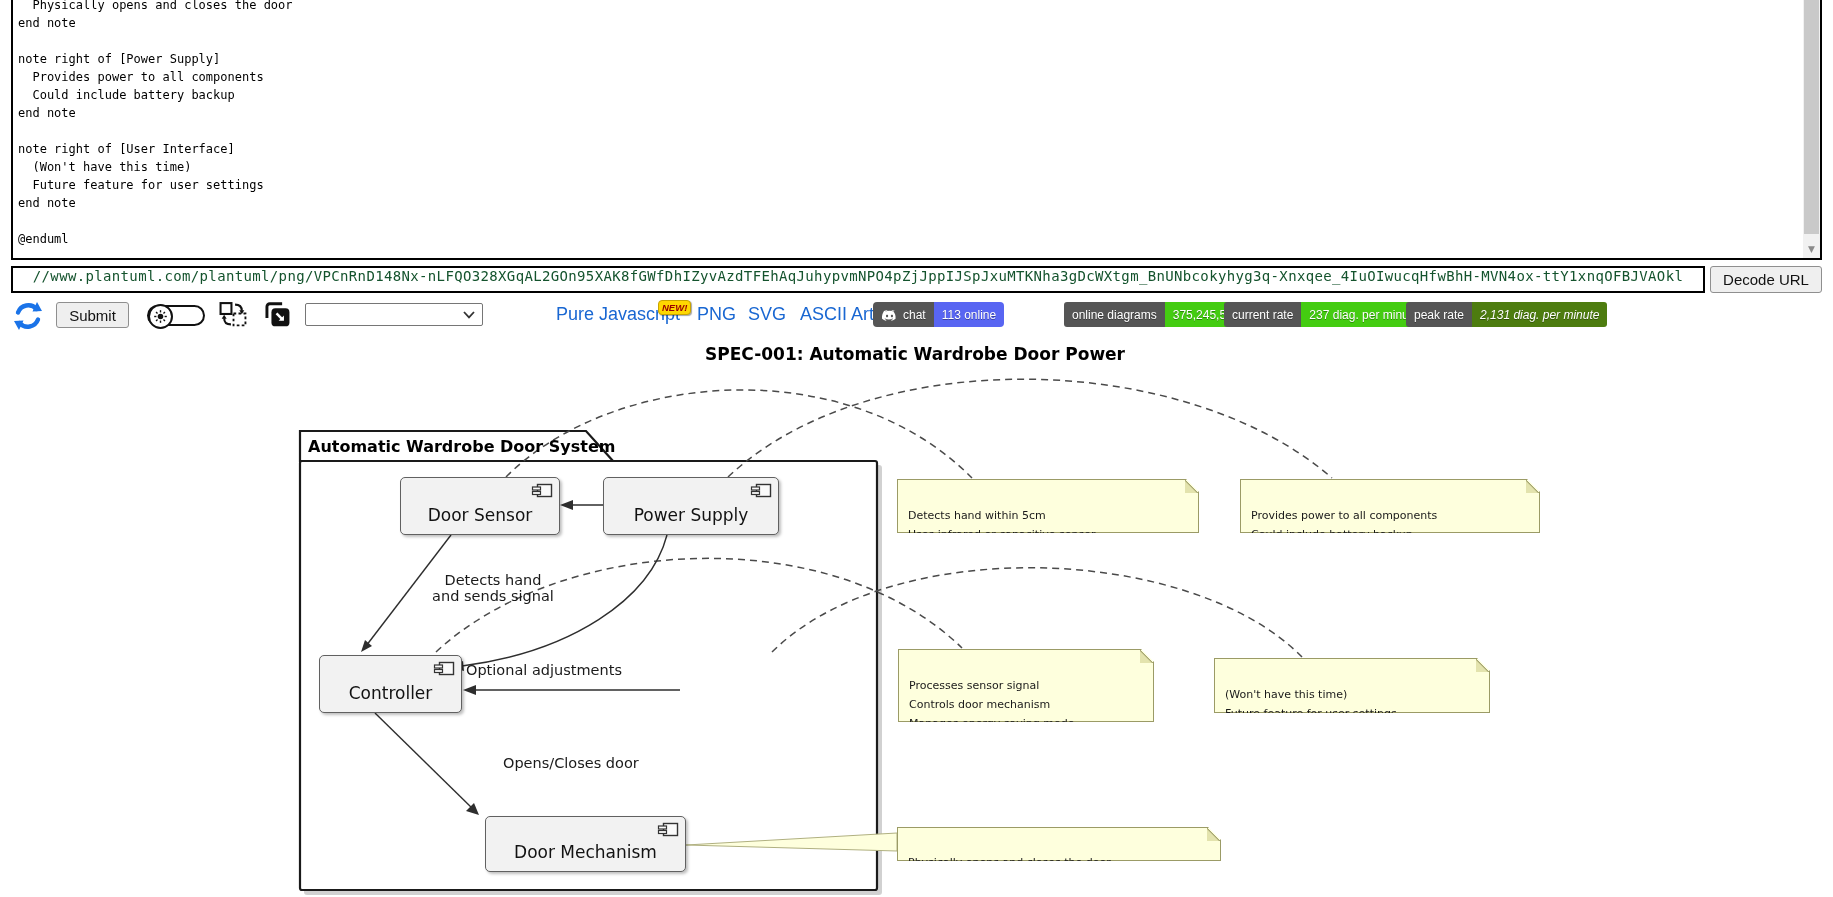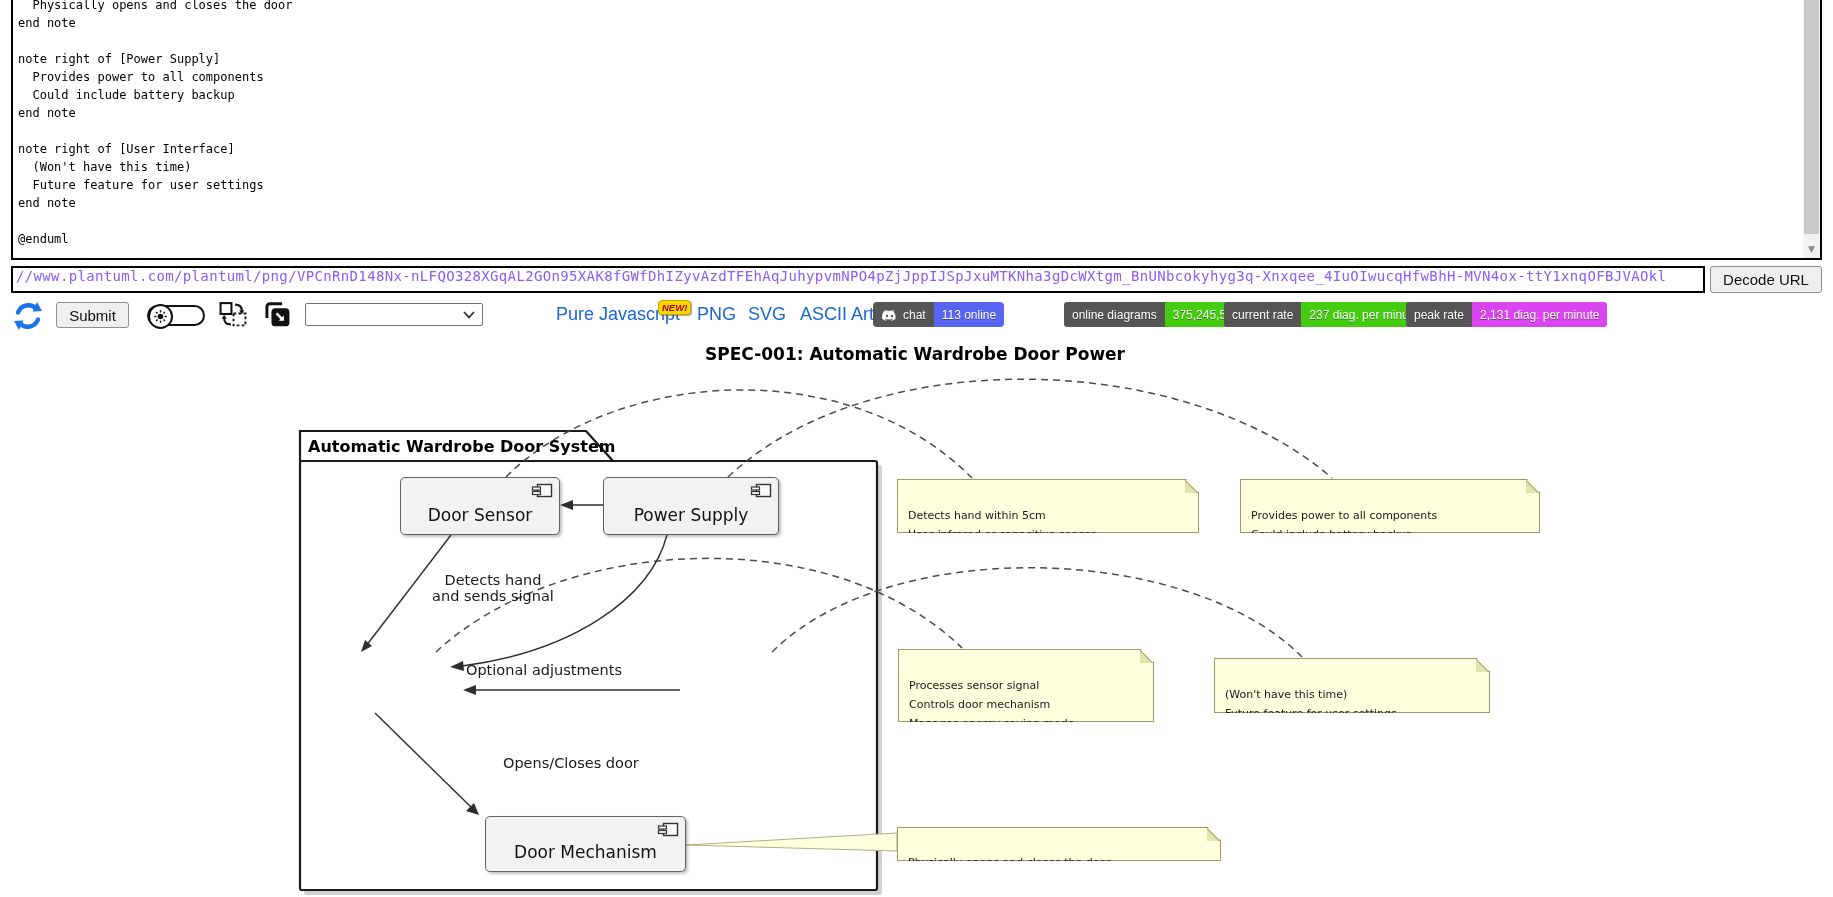--- a/index.html
+++ b/index.html
@@ -19,21 +19,21 @@
     white-space:pre;
   }
   .scrollbar { position:absolute; top:0; right:0; width:17px; height:100%; background:#f1f1f1; }
   .scroll-thumb { position:absolute; top:2px; left:1px; width:15px; height:242px; background:#c9c9c9; }
   .scroll-btn { position:absolute; bottom:1px; left:0; width:17px; height:17px; background:#f1f1f1;
     display:flex; align-items:center; justify-content:center; color:#8a8a8a; font-size:9px; }
   
   .url-input {
     position:absolute; left:11px; top:266px; width:1694px; height:27px;
     border:2px solid #000; background:#fff; font-family:"DejaVu Sans Mono", monospace;
-    font-size:14px; letter-spacing:0.35px; padding:0 3px; color:#8b5cf6; overflow:hidden; white-space:nowrap;
+    font-size:14px; letter-spacing:0.35px; padding:0 3px; color:#14532d; overflow:hidden; white-space:nowrap;text-align:center;
   }
   .btn {
     background:#efefef; border:1px solid #8f8f8f; border-radius:3px;
     font-family:"Liberation Sans", sans-serif; font-size:15px; color:#111;
     display:flex; align-items:center; justify-content:center;
   }
   #decode-btn { position:absolute; left:1710px; top:266px; width:112px; height:27px; }
   #submit-btn { position:absolute; left:56px; top:302px; width:73px; height:26px; }
   
   .tool { position:absolute; top:300px; }
@@ -181,21 +181,21 @@
     <span class="val" style="background:#44CC11;">375,245,527</span>
   </div>
 
   <div class="shield" style="left:1224px; border-radius:3px;">
     <span class="lbl">current rate</span>
     <span class="val" style="background:#44CC11;">237 diag. per minute</span>
   </div>
 
   <div class="shield" style="left:1406px; border-radius:3px;">
     <span class="lbl">peak rate</span>
-    <span class="val" style="background:#d946ef;">2,131 diag. per minute</span>
+    <span class="val" style="background:#4d7c0f;font-style:italic;">2,131 diag. per minute</span>
   </div>
 
   <div id="diagram-title">SPEC-001: Automatic Wardrobe Door Power</div>
 
   <svg style="position:absolute; left:0; top:336px; width:1833px; height:561px;" viewBox="0 336 1833 561">
 
     <rect x="304" y="465" width="578" height="430" fill="rgba(0,0,0,0.18)" rx="3"></rect>
     <path d="M300 431 L586 431 L613 461 L300 461 Z" fill="#ffffff" stroke="#1a1a1a" stroke-width="2.2"></path>
     <rect x="300" y="461" width="577" height="429" fill="#ffffff" stroke="#1a1a1a" stroke-width="2.2" rx="2"></rect>
 
@@ -237,20 +237,28 @@
 
   <div class="comp" style="left:603px; top:477px; width:176px; height:58px;">
     <svg class="cicon" width="23" height="17" viewBox="0 0 23 17">
       <rect x="7.5" y="1.5" width="14" height="12" fill="#fafafa" stroke="#333" stroke-width="1.4"></rect>
       <rect x="2.5" y="4" width="8" height="3" fill="#fafafa" stroke="#333" stroke-width="1.2"></rect>
       <rect x="2.5" y="8.5" width="8" height="3" fill="#fafafa" stroke="#333" stroke-width="1.2"></rect>
     </svg>
     <div class="clabel">Power Supply</div>
   </div>
 
+  <div class="comp" style="left:319px; top:655px; width:143px; height:58px;">
+    <svg class="cicon" width="23" height="17" viewBox="0 0 23 17">
+      <rect x="7.5" y="1.5" width="14" height="12" fill="#fafafa" stroke="#333" stroke-width="1.4"></rect>
+      <rect x="2.5" y="4" width="8" height="3" fill="#fafafa" stroke="#333" stroke-width="1.2"></rect>
+      <rect x="2.5" y="8.5" width="8" height="3" fill="#fafafa" stroke="#333" stroke-width="1.2"></rect>
+    </svg>
+    <div class="clabel">Controller</div>
+  </div>
 
 
   <div class="comp" style="left:485px; top:816px; width:201px; height:56px;padding-left:22px;">
     <svg class="cicon" width="23" height="17" viewBox="0 0 23 17">
       <rect x="7.5" y="1.5" width="14" height="12" fill="#fafafa" stroke="#333" stroke-width="1.4"></rect>
       <rect x="2.5" y="4" width="8" height="3" fill="#fafafa" stroke="#333" stroke-width="1.2"></rect>
       <rect x="2.5" y="8.5" width="8" height="3" fill="#fafafa" stroke="#333" stroke-width="1.2"></rect>
     </svg>
     <div class="clabel">Door Mechanism</div>
   </div>

